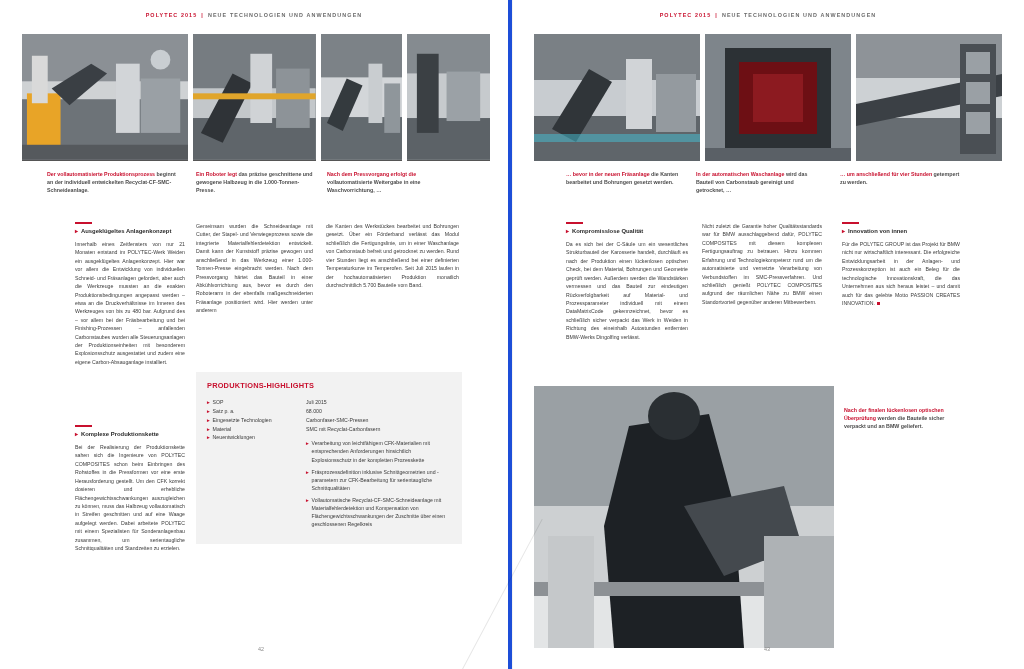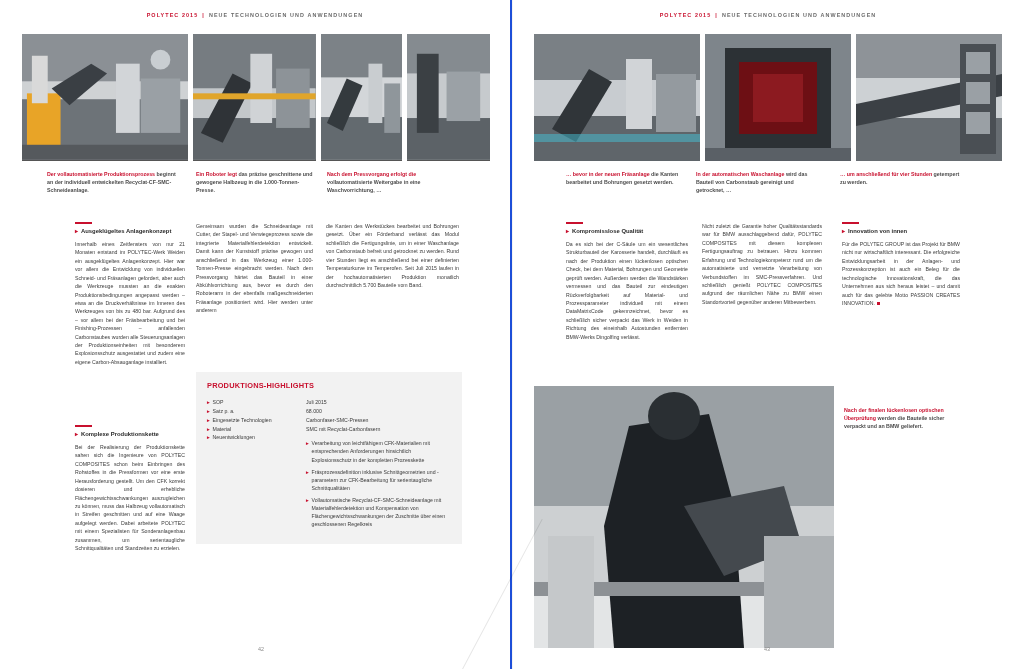--- a/index.html
+++ b/index.html
@@ -6,21 +6,21 @@
   html, body { margin:0; padding:0; }
   body {
     width:1024px; height:669px;
     background:#ffffff;
     font-family:"Liberation Sans", sans-serif;
     overflow:hidden;
     position:relative;
   }
   .spread { position:absolute; inset:0; display:flex; }
   .page { position:relative; width:512px; height:669px; background:#fff; padding:0; }
-  .page.left { border-right:2px solid #1d4ed8; }
+  .page.left { border-right:4px solid #1d4ed8; }
 
   
   .runhead {
     position:absolute; top:12px; left:0; width:100%;
     text-align:center;
     font-size:5.4px; letter-spacing:1.1px; font-weight:bold;
     color:#6b6b6b;
     text-transform:uppercase;
   }
   .runhead .sep { color:#c8102e; margin:0 4px; }

